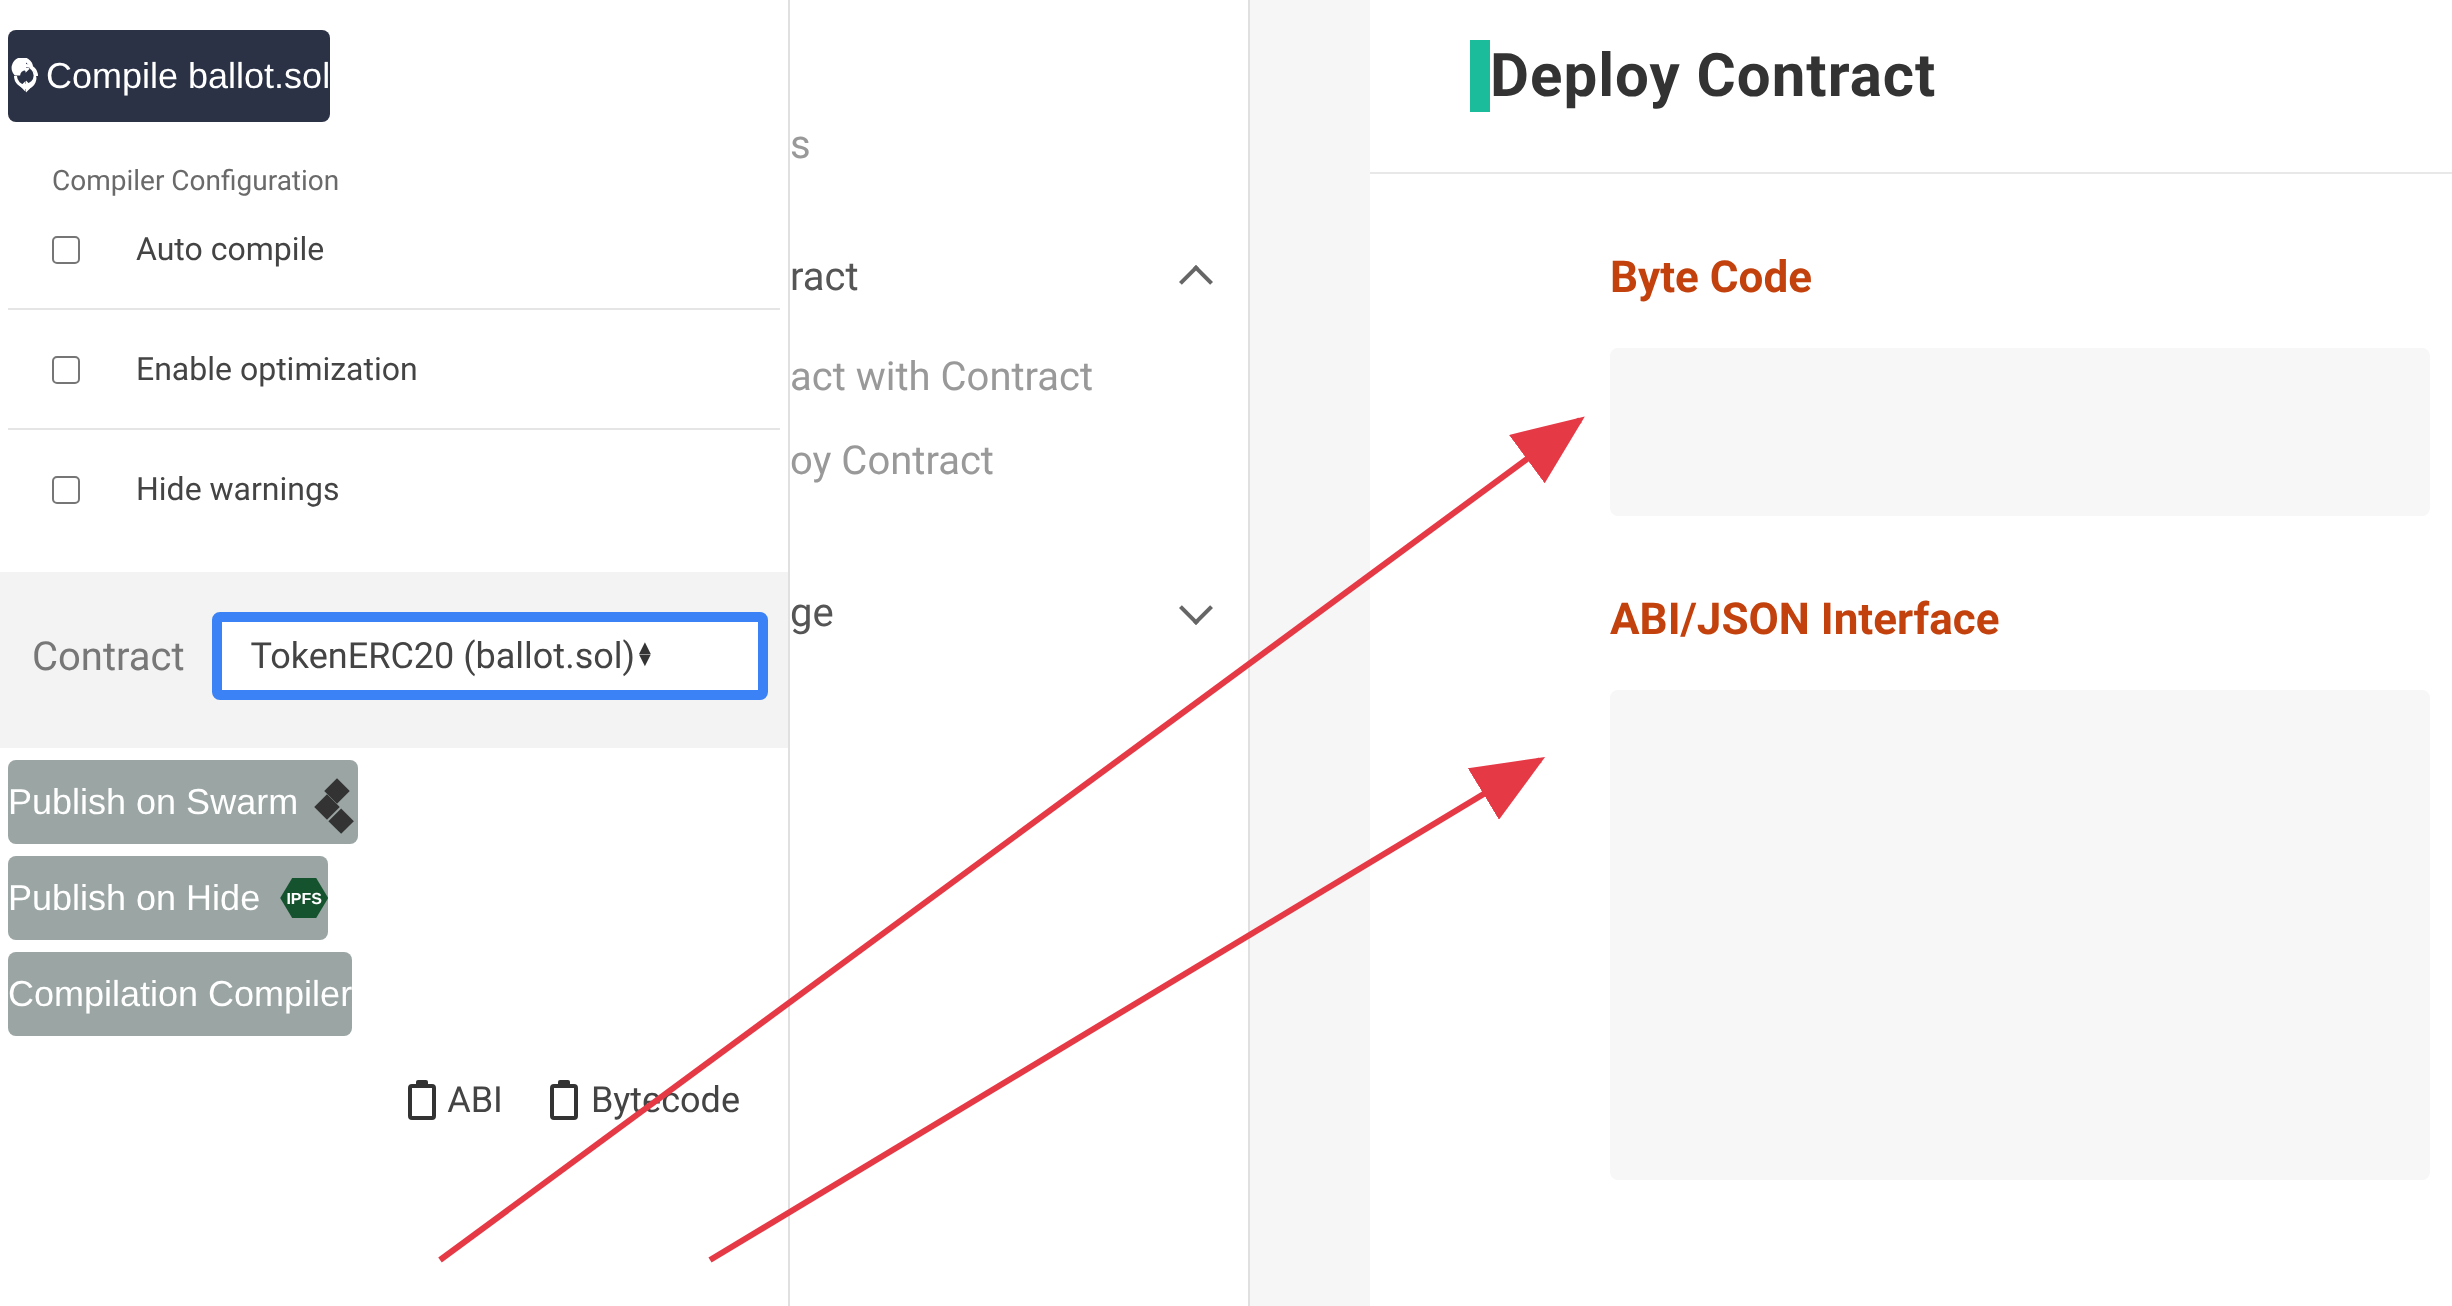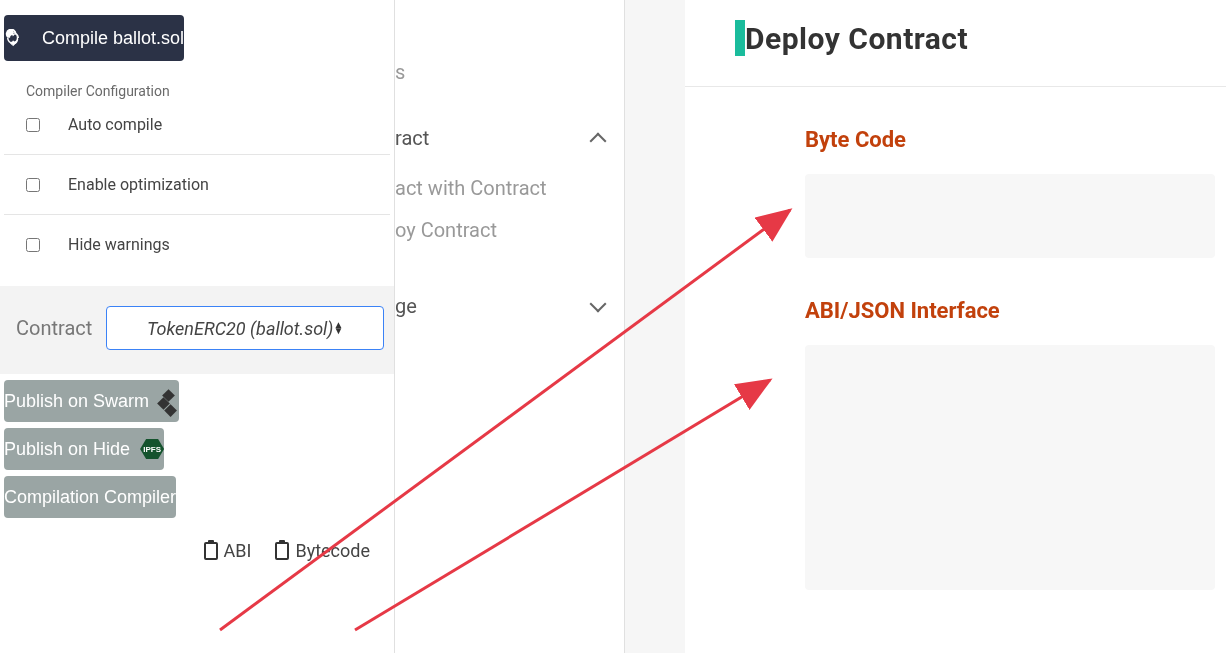--- a/index.html
+++ b/index.html
@@ -26,21 +26,21 @@
       background: #2b3246;
       color: #fff;
       border: none;
       border-radius: 4px;
       height: 46px;
       display: flex;
       align-items: center;
       justify-content: center;
       font-size: 18px;
       cursor: pointer;
-      gap: 20px;
+      gap: 1px;
     }
     .compile-btn svg { width: 18px; height: 18px; fill: #fff; }
     .config-label {
       padding: 8px 16px 4px 26px;
       font-size: 14px;
       color: #6a6a6a;
     }
     .checkbox-row {
       padding: 12px 16px 12px 26px;
       display: flex;
@@ -67,32 +67,31 @@
       margin-top: 20px;
     }
     .contract-label {
       font-size: 20px;
       color: #777;
       padding-left: 12px;
     }
     .contract-select {
       flex: 1;
       background: #fff;
-      border: 1px solid #3b82f6;
+      border: 5px solid #3b82f6;
       border-radius: 4px;
       height: 44px;
       display: flex;
       align-items: center;
-      justify-content: center;
+      justify-content: flex-start;
       padding: 0 14px;
       font-size: 18px;
       color: #444;
       cursor: pointer;
       margin-right: 6px;
-      font-style: italic;
     }
     .contract-select-arrows {
       display: flex;
       flex-direction: column;
       line-height: 6px;
       font-size: 10px;
       color: #333;
     }
     .grey-btn {
       margin: 6px 4px;

